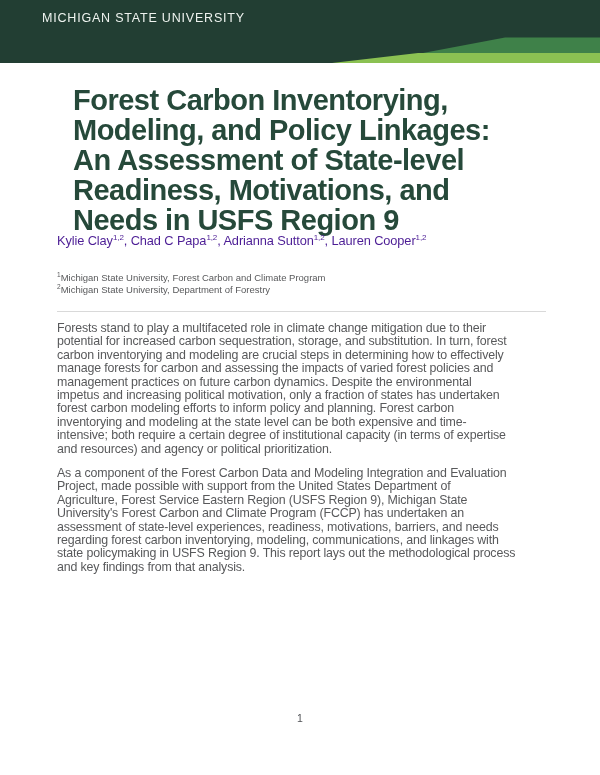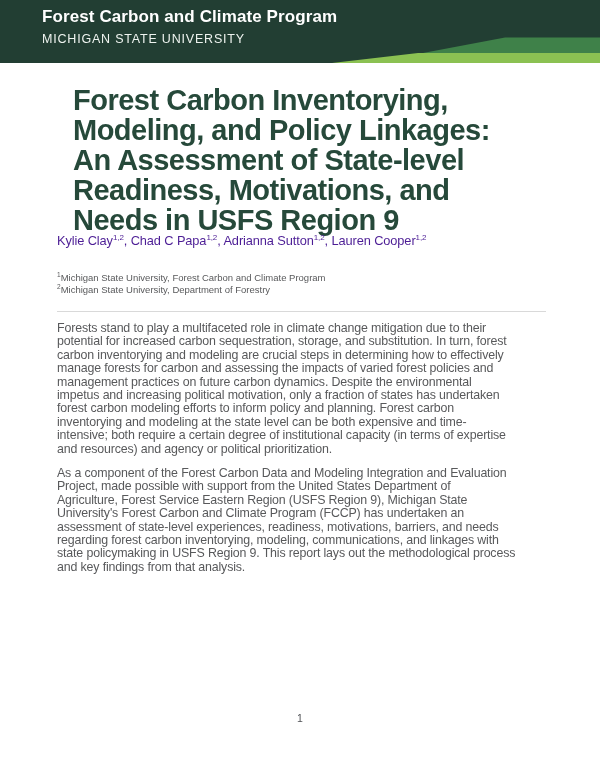--- a/index.html
+++ b/index.html
@@ -69,21 +69,20 @@
 <body>
 
 <div class="page">
 
   <header class="masthead">
     <svg class="stripes" viewBox="0 0 600 63" preserveAspectRatio="none" aria-hidden="true">
       <polygon points="370,63 505,37.5 600,37.5 600,63" fill="#3F8149"></polygon>
       <polygon points="332,63 418,53 600,53 600,63" fill="#8BC152"></polygon>
     </svg>
     <div class="mast-text">
-      <div class="program-name">Forest Carbon and Climate Program</div>
       <div class="university-name">MICHIGAN STATE UNIVERSITY</div>
     </div>
   </header>
 
   <h1 class="report-title">Forest Carbon Inventorying,
 Modeling, and Policy Linkages:
 An Assessment of State-level
 Readiness, Motivations, and
 Needs in USFS Region 9</h1>
 

